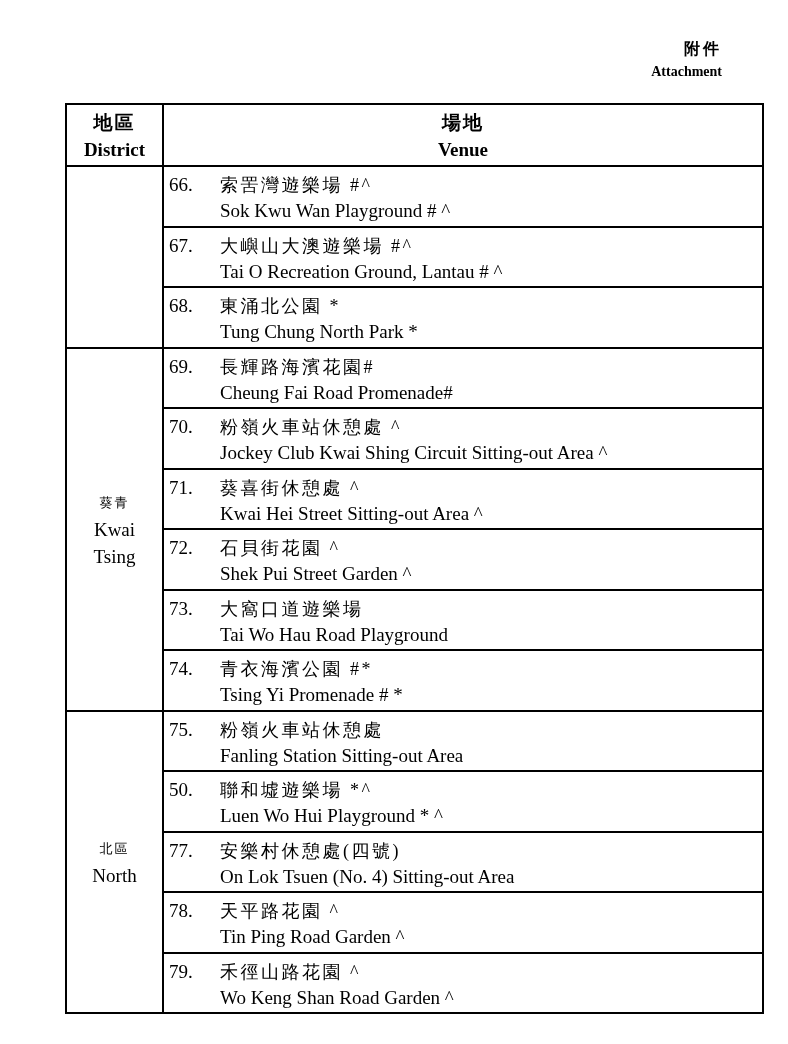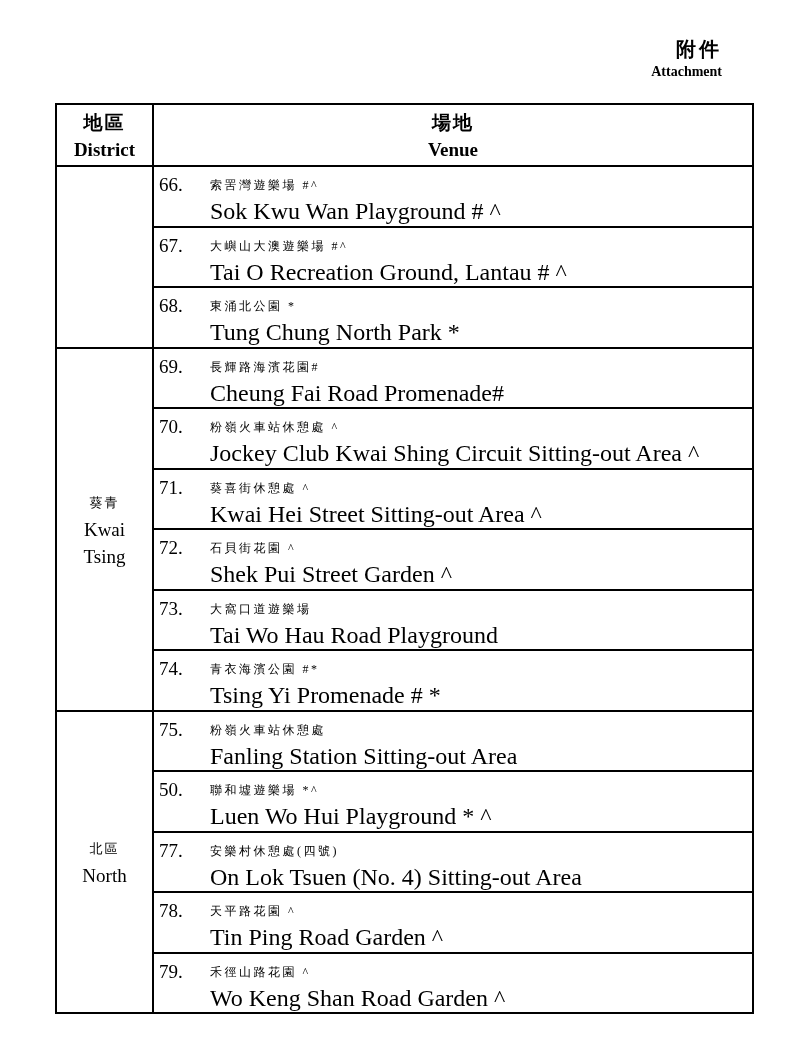--- a/index.html
+++ b/index.html
@@ -11,26 +11,26 @@
     font-family: "Liberation Serif", "DejaVu Serif", serif;
     position: relative;
     overflow: hidden;
   }
   .attachment-block {
     position: absolute;
     top: 38px; right: 66px;
     text-align: right;
     font-weight: bold;
   }
-  .attachment-block .att-zh { font-size: 20px; line-height: 22px; letter-spacing: 3px; }
+  .attachment-block .att-zh { font-size: 16px; line-height: 22px; letter-spacing: 3px; }
   .attachment-block .att-en { font-size: 14px; line-height: 24px; }
 
   table.venue-table {
     position: absolute;
-    left: 55px; top: 103px;
+    left: 65px; top: 103px;
     border-collapse: collapse;
     table-layout: fixed;
   }
   col.c-district { width: 97px; }
   col.c-venue   { width: 600px; }
   td, th { border: 2px solid #000; padding: 0; }
 
   th.hdr {
     height: 62px;
     font-size: 19px;
@@ -51,27 +51,27 @@
     padding: 5px 0 0 5px;
   }
   .venue-num {
     width: 51px;
     flex: 0 0 51px;
     font-size: 19px;
     line-height: 26px;
   }
   .venue-lines { flex: 1; }
   .venue-zh {
-    font-size: 12px;
+    font-size: 18px;
     line-height: 26px;
     letter-spacing: 2.5px;
     white-space: nowrap;
   }
   .venue-en {
-    font-size: 24px;
+    font-size: 19px;
     line-height: 26px;
     white-space: nowrap;
   }
   td.district-cell {
     text-align: center;
     vertical-align: middle;
   }
   .district-zh { font-size: 13px; line-height: 27px; letter-spacing: 2px; }
   .district-en { font-size: 19px; line-height: 27px; }
 </style>

